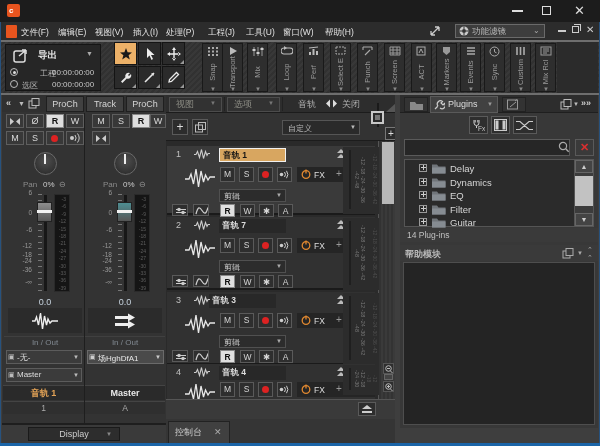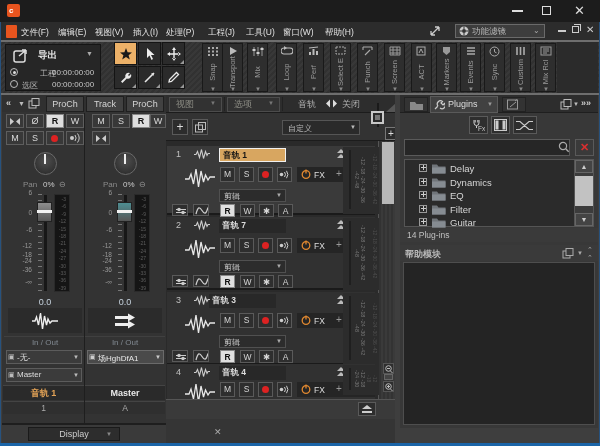--- a/index.html
+++ b/index.html
@@ -598,20 +598,21 @@
 <div class="a" style="left:349px;top:368px;width:2px;height:22px;background:#1f1f1f"></div>
 <div class="a" style="left:353px;top:370px;width:13px;height:18px;writing-mode:vertical-rl;font-size:5.5px;color:#7a7a7a;text-align:center;letter-spacing:0px;overflow:hidden">-12 -18 -24 -30 -36 -42 -48</div>
 <div class="a" style="left:367px;top:372px;width:11px;height:14px;writing-mode:vertical-rl;font-size:5px;color:#4e4e4e;text-align:center;overflow:hidden">-12 -18 -24 -30 -36 -42</div>
 <div class="a" style="left:166px;top:399px;width:234px;height:20px;background:#3a3a3a;border-top:1px solid #555"></div>
 <div class="a" style="left:358px;top:402px;width:18px;height:14px;background:#2d2d2d;border:1px solid #5a5a5a"></div>
 <svg class="a" style="left:362px;top:405px" width="10" height="8">
       <path d="M5 0 L10 4 L0 4 Z" fill="#ccc"></path>
       <rect x="0" y="6" width="10" height="2" fill="#ccc"></rect>
     </svg>
 <div class="a" style="left:166px;top:419px;width:234px;height:24px;background:#353535"></div>
+<div class="a" style="left:168px;top:421px;width:62px;height:22px;background:#404040;border:1px solid #222;border-bottom:none;color:#ccc;font-size:9px;padding:4px 0 0 6px">控制台</div>
 <div class="a" style="left:214px;top:427px;color:#aaa;font-size:9px">✕</div>
 <div class="a" style="left:381px;top:141px;width:14px;height:258px;background:repeating-linear-gradient(90deg,#3a3a3a 0 2px,#333 2px 4px)"></div>
 <div class="a" style="left:382px;top:142px;width:12px;height:62px;background:#b8b8b8"></div>
 <div class="a" style="left:383px;top:363px;width:11px;height:11px;background:#2e2e2e;border:1px solid #555"></div>
 <svg class="a" style="left:385px;top:365px" width="8" height="8">
       <circle cx="3.5" cy="3.5" r="2.8" fill="none" stroke="#bbb"></circle>
       <path d="M2 3.5 h3 M5.5 6 l2 2" stroke="#bbb"></path>
     </svg>
 <div class="a" style="left:384px;top:374px;width:9px;height:6px;background:#444;border:1px solid #666"></div>
 <div class="a" style="left:383px;top:381px;width:11px;height:11px;background:#2e2e2e;border:1px solid #555"></div>

